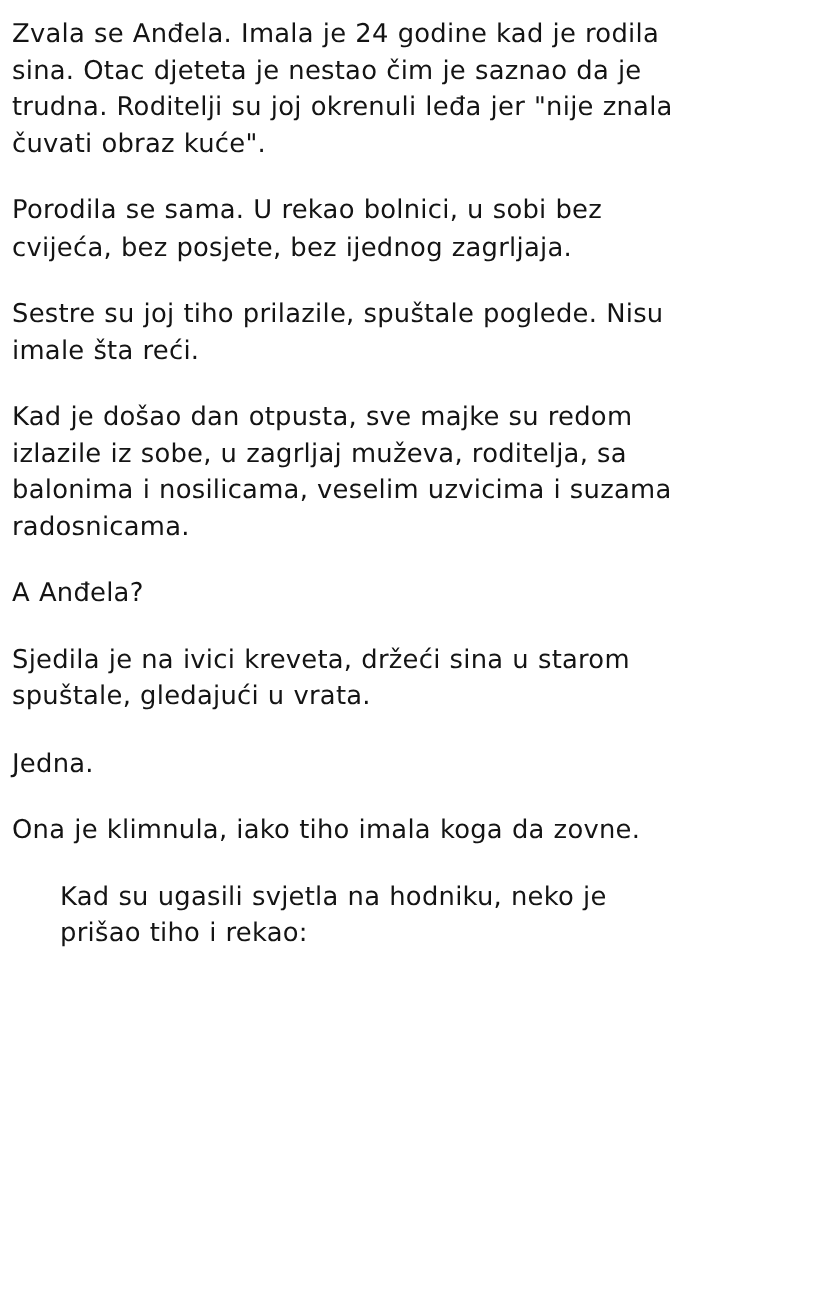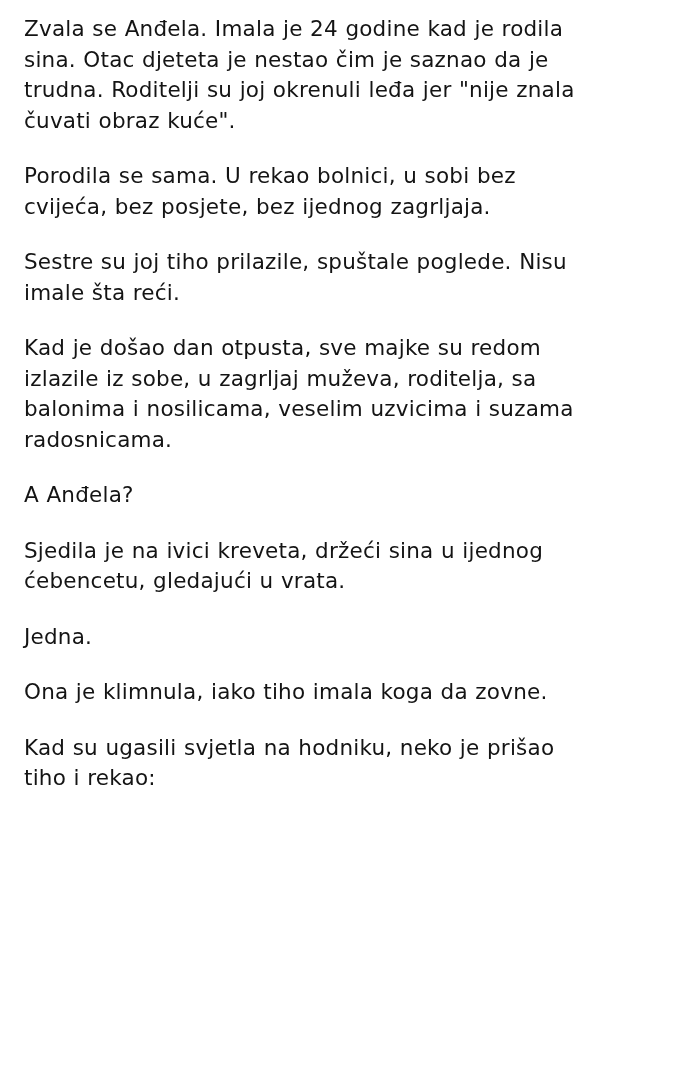--- a/index.html
+++ b/index.html
@@ -10,40 +10,41 @@
   body {
     width: 696px;
     height: 1087px;
     overflow: hidden;
     font-family: "DejaVu Sans", sans-serif;
     color: #1a1a1a;
   }
   .page {
     box-sizing: border-box;
     width: 600px;
-    padding: 14px 24px 0 24px;
+    padding: 14px 24px 0 10px;
   }
   .para {
     font-size: 21.5px;
     line-height: 1.42;
     letter-spacing: 0.01em;
     margin: 0 0 25px 0;
     color: #141414;
     word-spacing: 0.02em;
   }
   .para:last-child {
     margin-bottom: 0;
+    margin-left: 40px;
   }
 </style>
 </head>
 <body>
 
 <div class="page">
   <p class="para">Zvala se Anđela. Imala je 24 godine kad je rodila sina. Otac djeteta je nestao čim je saznao da je trudna. Roditelji su joj okrenuli leđa jer "nije znala čuvati obraz kuće".</p>
   <p class="para">Porodila se sama. U rekao bolnici, u sobi bez cvijeća, bez posjete, bez ijednog zagrljaja.</p>
   <p class="para">Sestre su joj tiho prilazile, spuštale poglede. Nisu imale šta reći.</p>
   <p class="para">Kad je došao dan otpusta, sve majke su redom izlazile iz sobe, u zagrljaj muževa, roditelja, sa balonima i nosilicama, veselim uzvicima i suzama radosnicama.</p>
   <p class="para">A Anđela?</p>
-  <p class="para">Sjedila je na ivici kreveta, držeći sina u ijednog ćebencetu, gledajući u vrata.</p>
+  <p class="para">Sjedila je na ivici kreveta, držeći sina u starom spuštale, gledajući u vrata.</p>
   <p class="para">Jedna.</p>
   <p class="para">Ona je klimnula, iako tiho imala koga da zovne.</p>
   <p class="para">Kad su ugasili svjetla na hodniku, neko je prišao tiho i rekao:</p>
 </div>
 
 </body></html>

